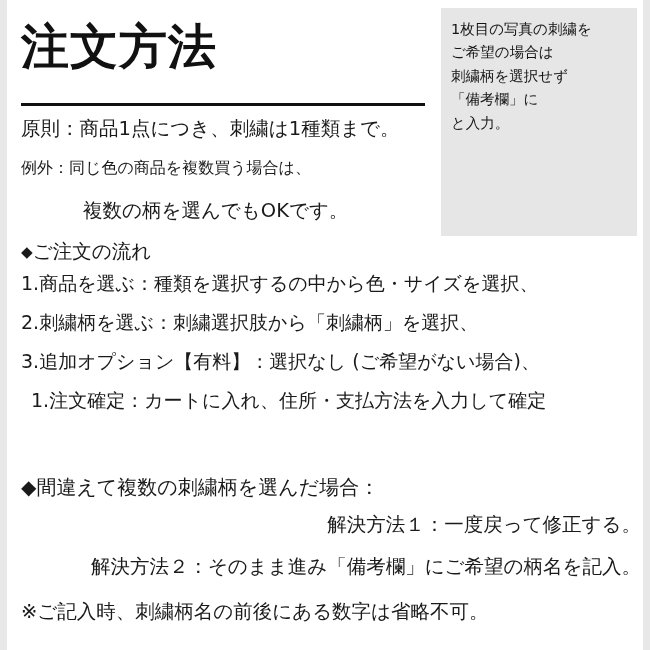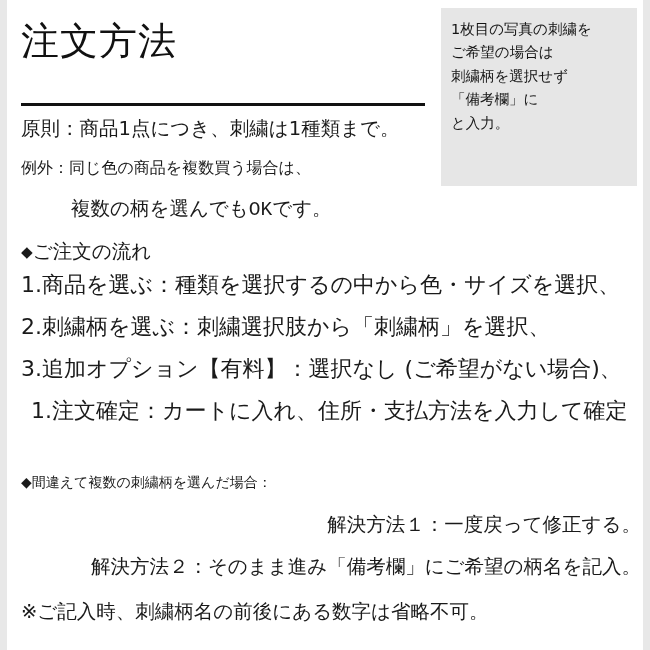--- a/index.html
+++ b/index.html
@@ -29,43 +29,43 @@
     top: 0;
     width: 636px;
     height: 650px;
   }
 
   
   .title {
     position: absolute;
     left: 14px;
     top: 22px;
-    font-size: 38px;
-    font-weight: normal;
+    font-size: 48px;
+    font-weight: bold;
     letter-spacing: 1px;
     line-height: 1;
     color: #111;
     white-space: nowrap;
   }
   .title-rule {
     position: absolute;
     left: 14px;
     top: 103px;
     width: 404px;
     height: 3px;
     background: #111;
   }
 
   
   .note-box {
     position: absolute;
     left: 434px;
     top: 8px;
     width: 196px;
-    height: 178px;
+    height: 228px;
     background: #e6e6e6;
     box-sizing: border-box;
     padding: 10px 6px 0 10px;
   }
   .note-line {
     font-size: 14.5px;
     line-height: 1.62;
     color: #141414;
     white-space: nowrap;
   }
@@ -82,59 +82,58 @@
   .exception {
     position: absolute;
     left: 14px;
     top: 156px;
     font-size: 16px;
     line-height: 1.5;
     white-space: nowrap;
   }
   .exception-cont {
     position: absolute;
-    left: 64px;
+    left: 76px;
     top: 196px;
     font-size: 19.5px;
     line-height: 1.5;
     white-space: nowrap;
-    font-family: Liberation Mono, monospace;
   }
 
   
   .flow-head {
     position: absolute;
     left: 14px;
     top: 238px;
     font-size: 19.5px;
     white-space: nowrap;
     font-family: Liberation Mono, monospace;
   }
   .flow-list {
     position: absolute;
     left: 14px;
     top: 274px;
     width: 620px;
   }
   .flow-item {
-    font-size: 22px;
+    font-size: 19px;
     line-height: 1.0;
     margin-bottom: 20px;
     white-space: nowrap;
   }
   .flow-item.indent {
     padding-left: 10px;
   }
 
   
   .mistake-head {
     position: absolute;
     left: 14px;
     top: 474px;
-    font-size: 14px;
+    font-size: 20px;
     white-space: nowrap;
   }
   .mistake-list {
     position: absolute;
     left: 14px;
     top: 515px;
     width: 620px;
     text-align: right;
   }
   .mistake-item {

